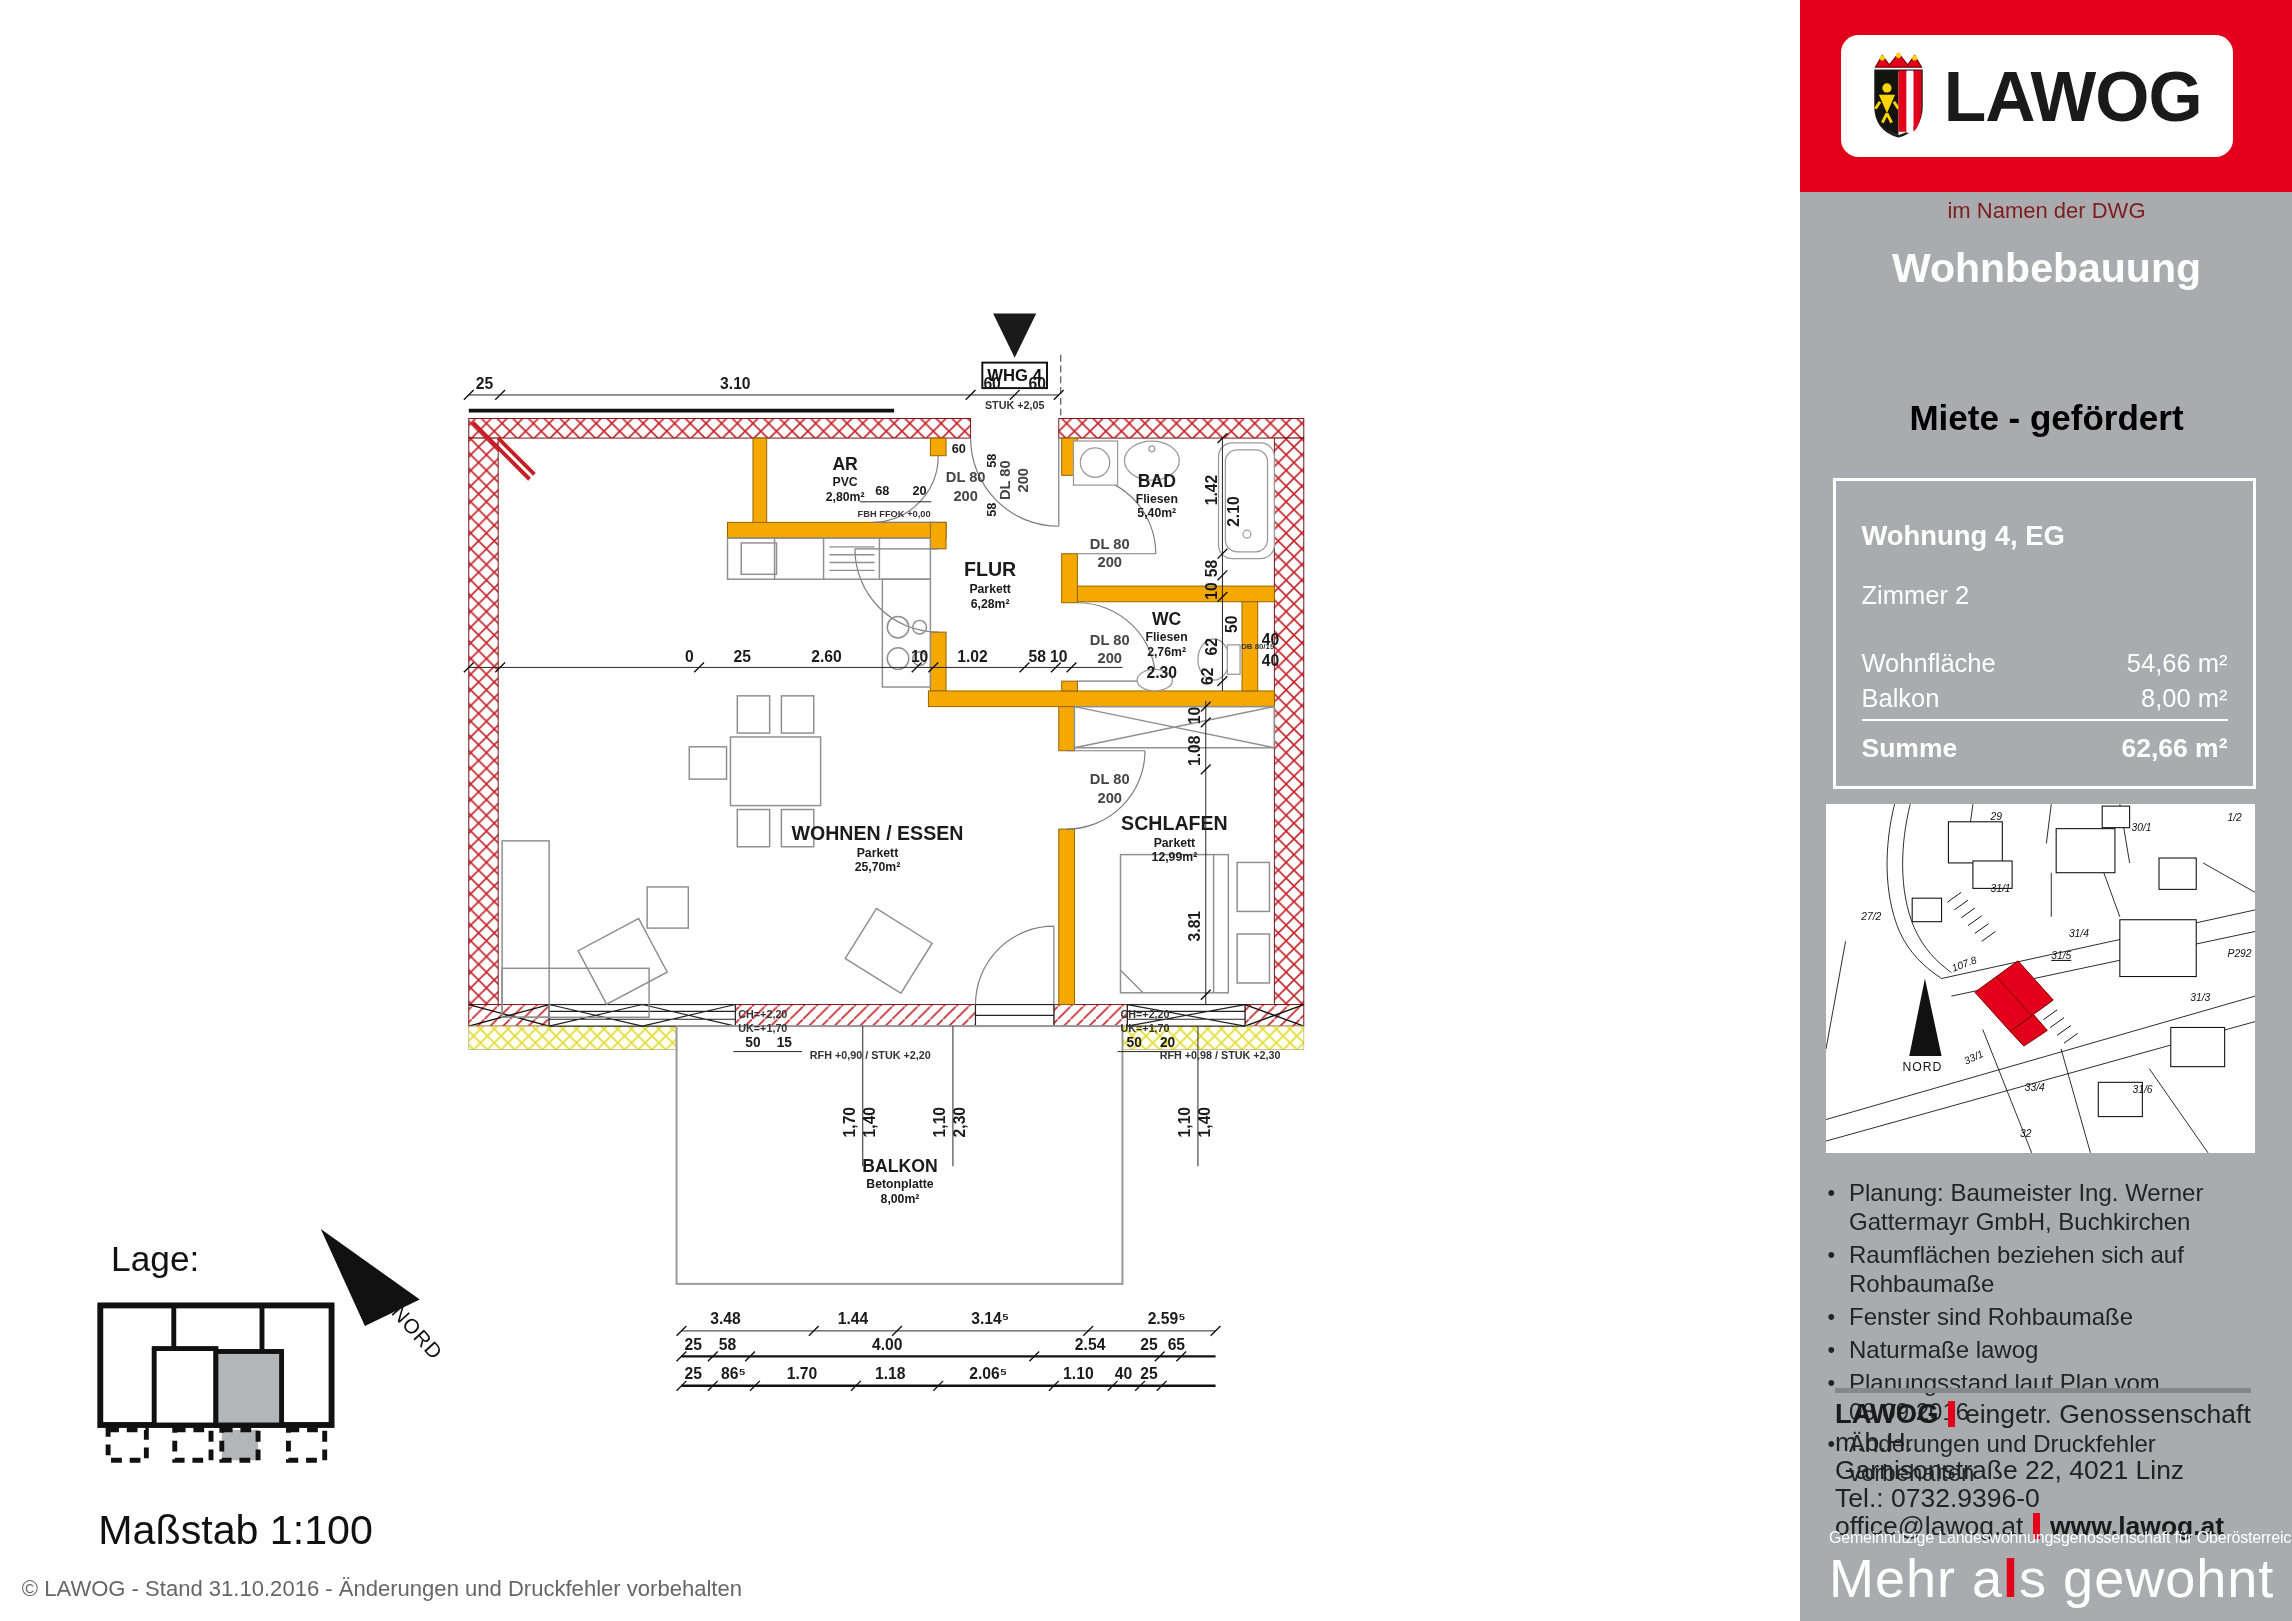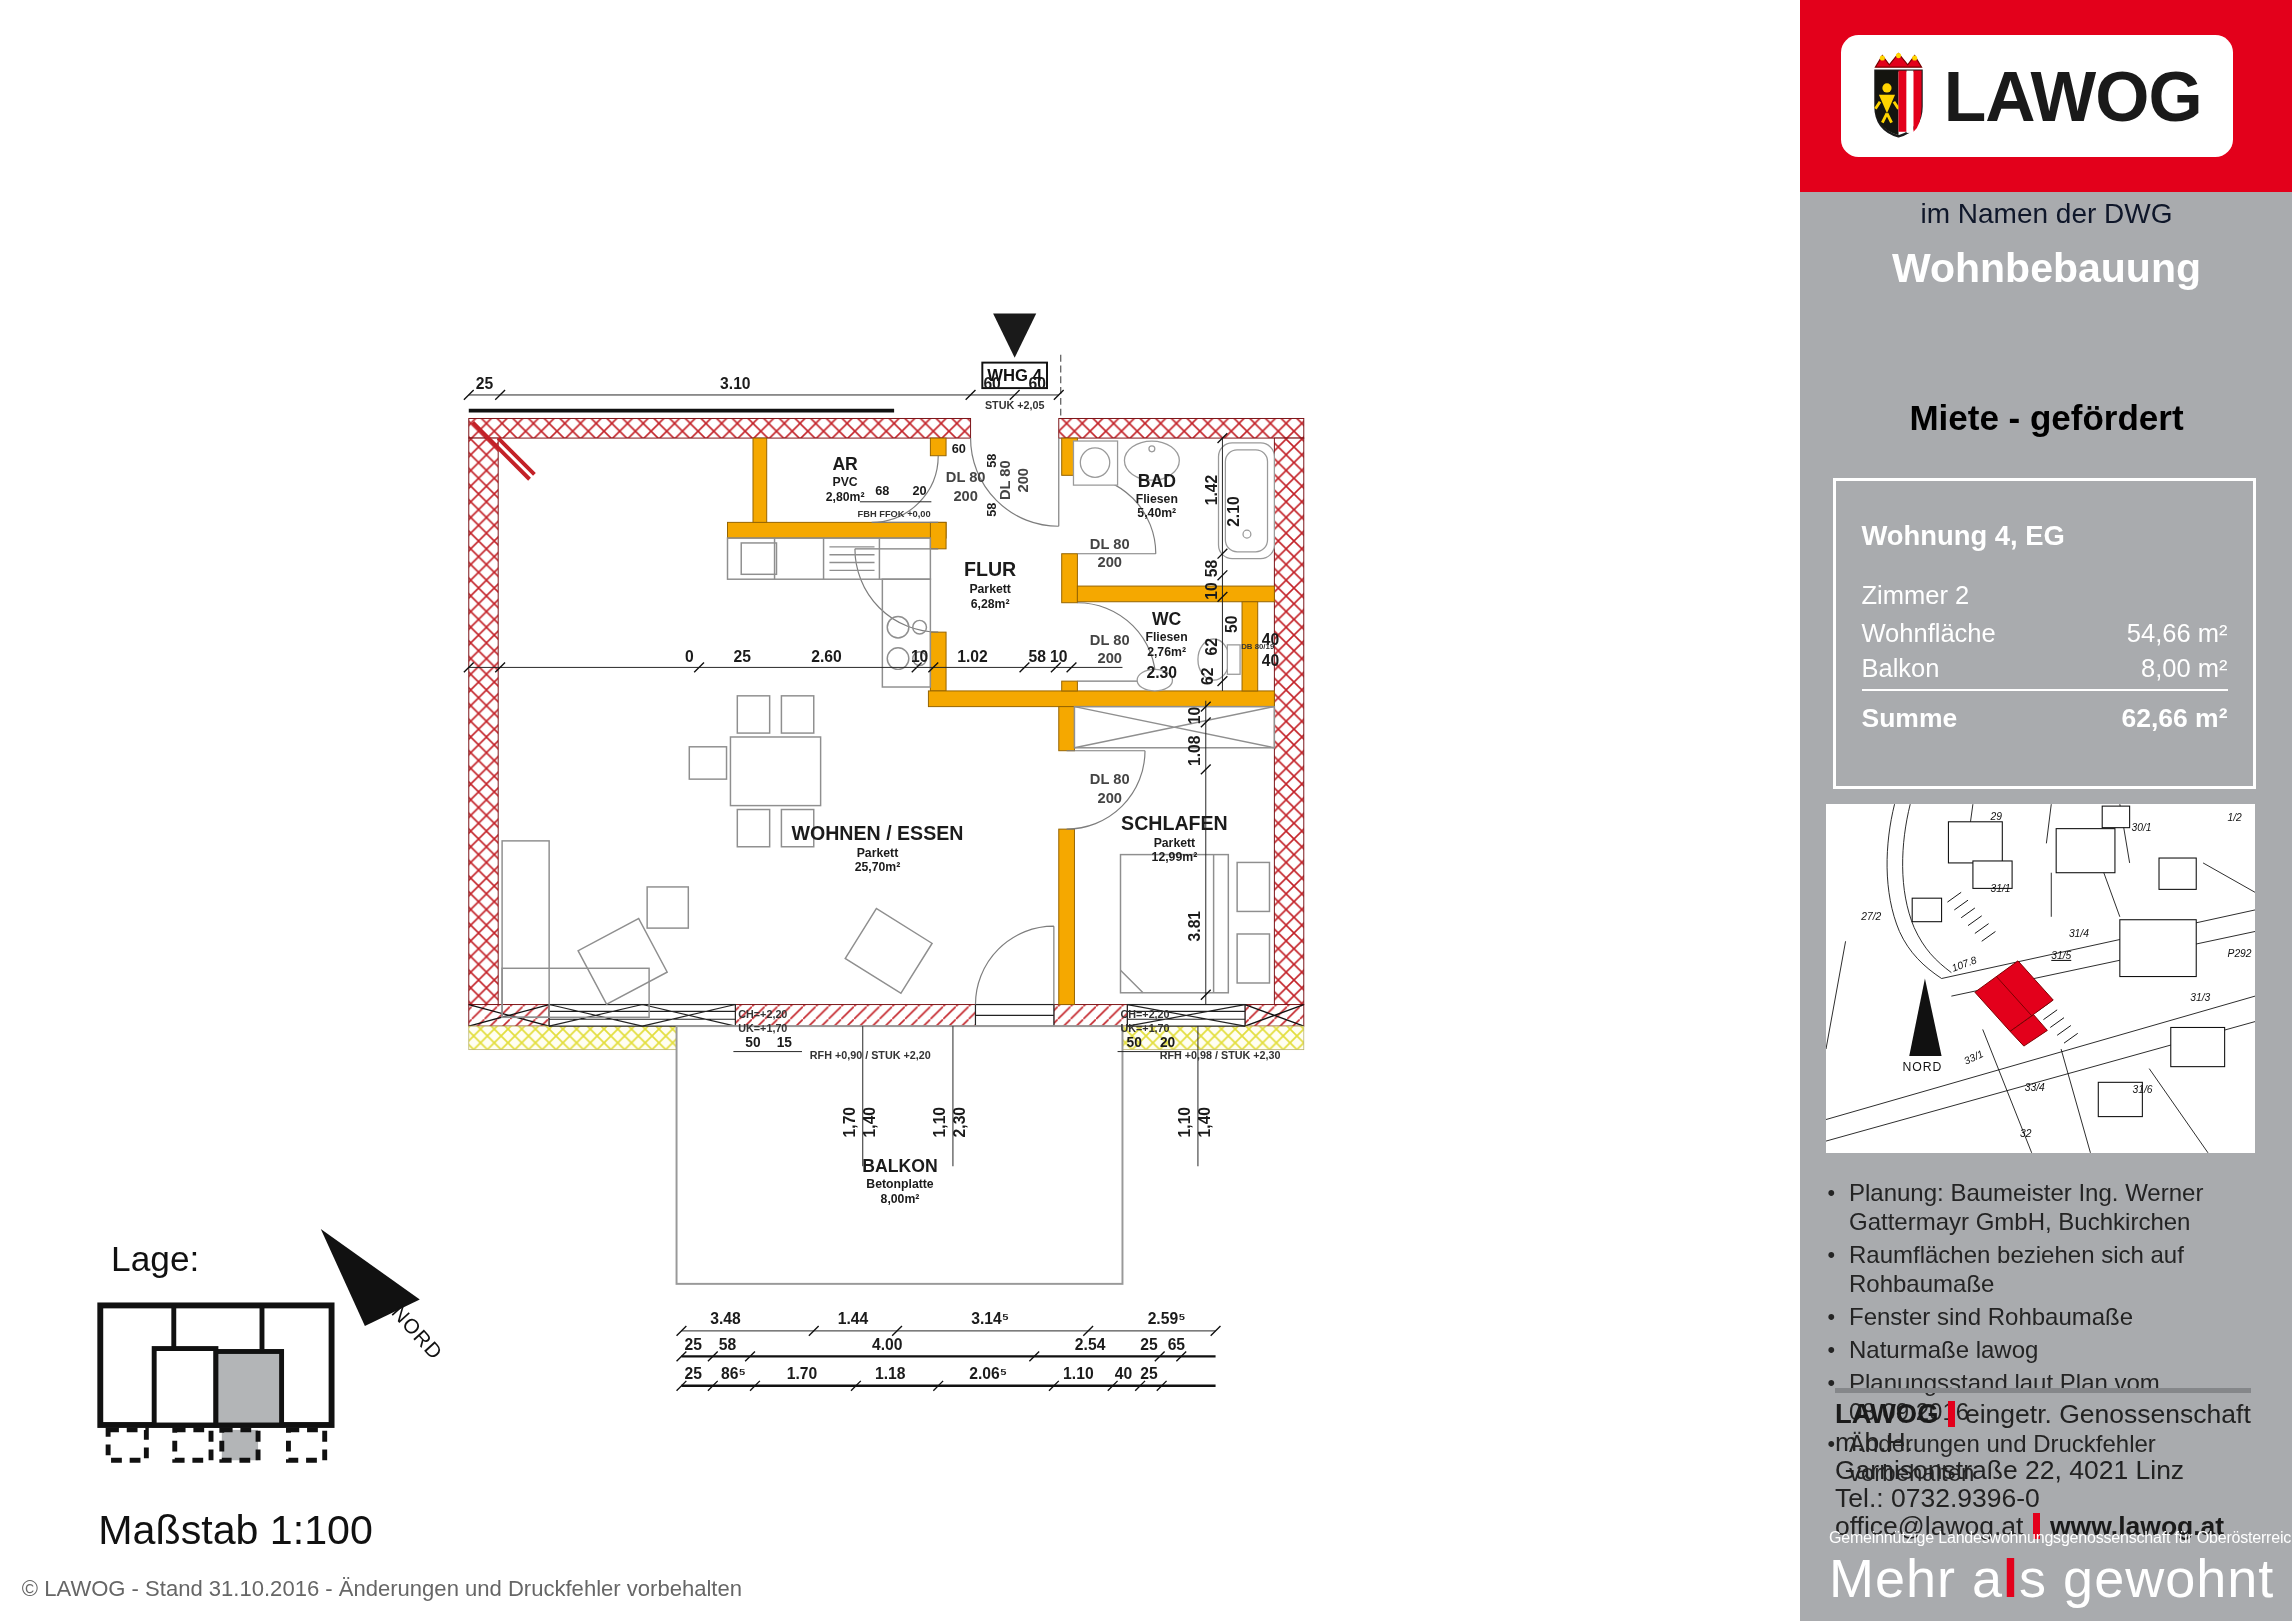--- a/index.html
+++ b/index.html
@@ -22,29 +22,29 @@
   .door{stroke:#7d7d7d;stroke-width:1.2;fill:none;}
   .wallo{fill:#F5A800;stroke:#946300;stroke-width:1;}
 
   
   .sidebar{position:absolute;left:1800px;top:0;width:493px;height:1621px;background:#a9abae;}
   .redband{position:absolute;left:0;top:0;width:493px;height:192px;background:#e3001b;}
   .logobox{position:absolute;left:41px;top:35px;width:392px;height:122px;background:#fff;border-radius:17.6px;
            display:flex;align-items:center;justify-content:center;gap:13.7px;}
   .logotext{font-size:71px;font-weight:800;color:#1a1a1a;letter-spacing:-1px;transform:scaleX(.98);}
   .sb-c{position:absolute;left:0;width:493px;text-align:center;}
-  .t-dwg{top:198px;font-size:28px;color:#0f172a;}
+  .t-dwg{top:198px;font-size:22px;color:#7f1d1d;}
   .t-title{top:245px;font-size:41px;font-weight:700;color:#fff;line-height:47px;}
   .t-sub{top:343px;font-size:29px;color:#fff;}
   .t-miete{top:398px;font-size:35px;font-weight:700;color:#000000;}
   .infobox{position:absolute;left:33px;top:478px;width:423px;height:311px;border:3.9px solid #fff;box-sizing:border-box;
            padding:39px 25.5px 0 25.5px;color:#fff;text-align:left;}
   .ib-title{font-size:27.4px;font-weight:700;}
   .ib-rooms{font-size:25.5px;margin-top:29px;}
-  .ib-row{display:flex;justify-content:space-between;font-size:25.5px;margin-top:9px;}
+  .ib-row{display:flex;justify-content:space-between;font-size:25.5px;margin-top:39px;}
   .ib-row.b{margin-top:5.9px;border-bottom:2.9px solid #fff;padding-bottom:5.9px;}
   .ib-row.sum{font-weight:700;font-size:26.5px;margin-top:11.8px;gap:9px;}
   .mappanel{position:absolute;left:25.5px;top:804px;width:429px;height:349px;background:#fff;}
   .mp{font-size:10.5px;font-style:italic;fill:#111;}
   .notes{position:absolute;left:27.4px;top:1178px;width:443px;color:#242424;font-size:24px;line-height:29px;text-align:left;}
   .note{display:flex;margin-bottom:3.9px;}
   .note .bu{width:21.6px;flex:none;font-size:21.6px;}
   .divider{position:absolute;left:35px;top:1388px;width:416px;height:4.9px;background:#85878a;}
   .contact{position:absolute;left:35px;top:1400px;width:431px;text-align:left;color:#222;font-size:26.5px;line-height:28px;}
   .contact .brand{font-weight:800;font-size:27.4px;color:#1a1a1a;}

